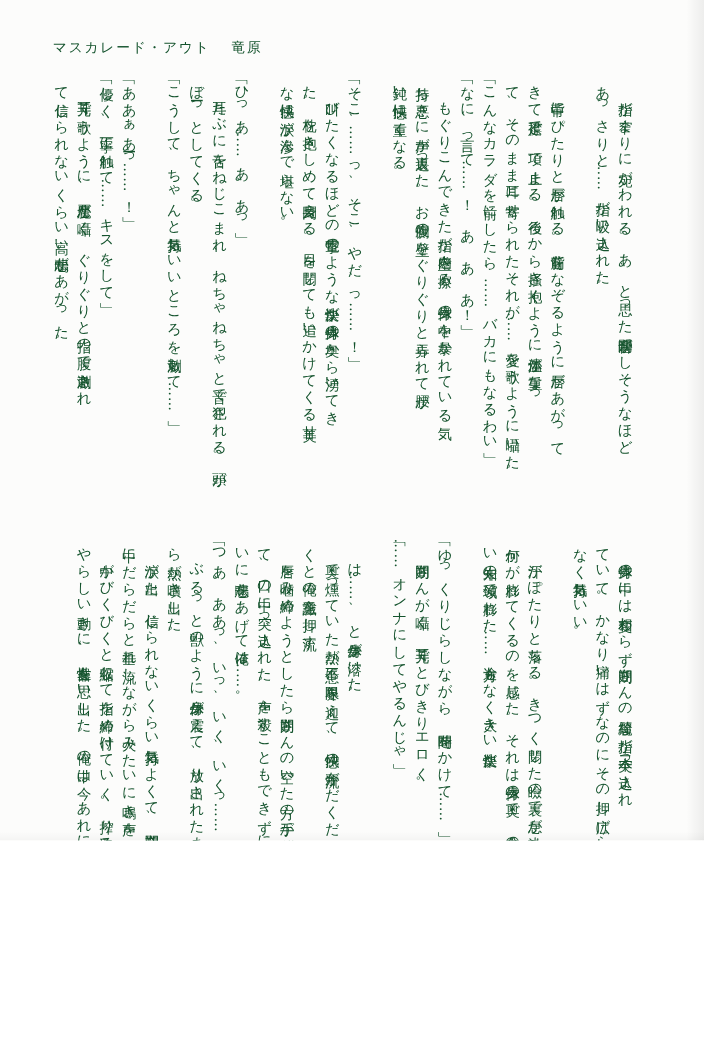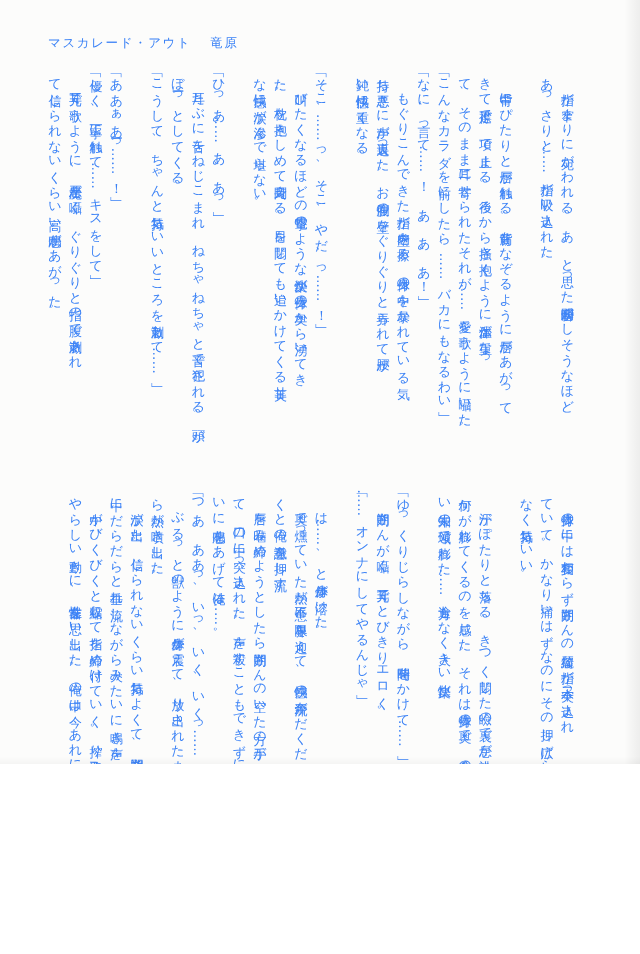--- a/index.html
+++ b/index.html
@@ -1,20 +1,20 @@
 <!DOCTYPE html>
 <html><head>
 <meta charset="utf-8">
 <style>
   html,body { margin:0; padding:0; }
   .page {
     position:relative;
     width:640px; height:764px;
     background:#fcfcfb;
-    color:#3b82f6;
+    color:#14532d;
     font-family:"DejaVu Serif","Liberation Serif",serif;
     overflow:hidden;
   }
   .edge-shade-right {
     position:absolute; top:0; right:0; width:16px; height:100%;
     background:linear-gradient(to right, rgba(0,0,0,0), rgba(0,0,0,0.06));
     pointer-events:none;
   }
   .edge-shade-bottom {
     position:absolute; bottom:0; left:0; width:100%; height:8px;

